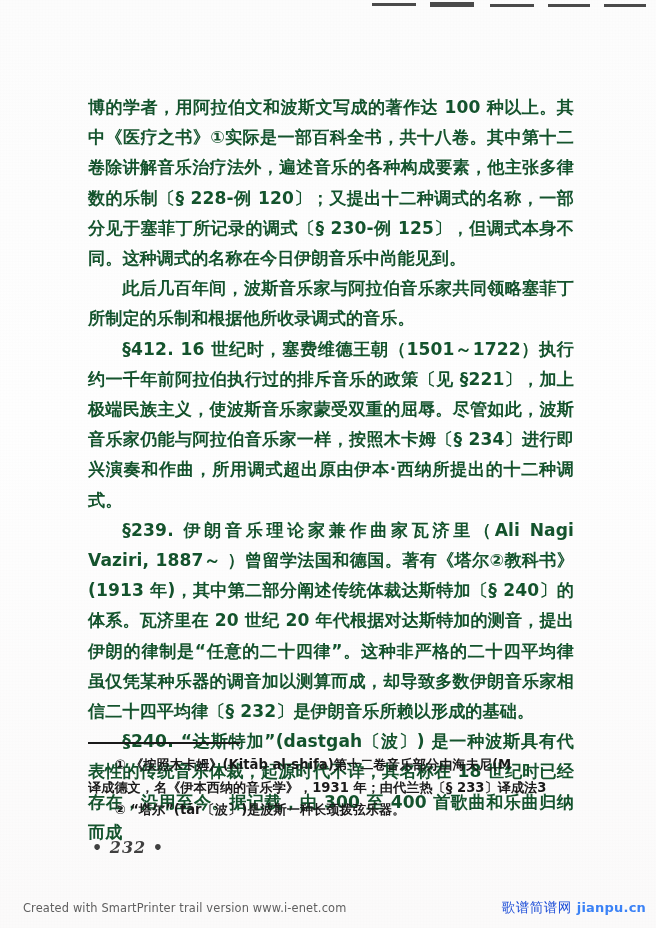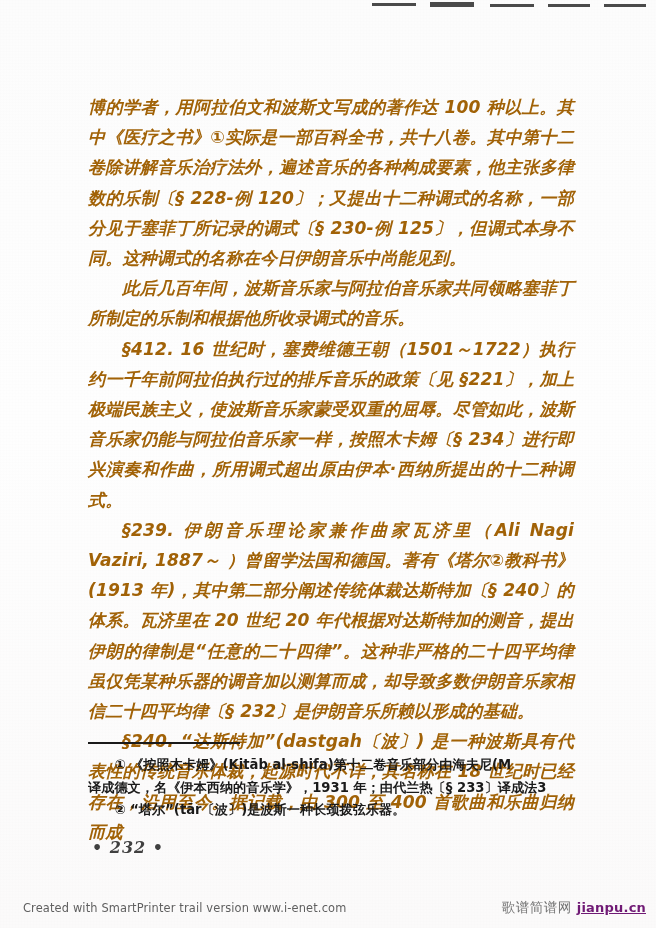--- a/index.html
+++ b/index.html
@@ -59,27 +59,26 @@
     position: absolute;
     left: 88px;
     top: 92px;
     width: 486px;
   }
 
   .para {
     margin: 0 0 0 0;
     font-size: 17.1px;
     line-height: 30.2px;
-    color: #a16207;
+    color: #14532d;
     text-align: justify;
     text-justify: inter-character;
     letter-spacing: 0.1px;
     font-weight: 600;
     font-family: "DejaVu Sans", "Liberation Sans", sans-serif;
-    font-style: italic;
     -webkit-font-smoothing: none;
   }
   .para.indent { text-indent: 2em; }
 
   .sect {
     font-weight: 700;
     letter-spacing: 0.2px;
   }
 
   
@@ -139,21 +138,21 @@
     right: 10px;
     top: 899px;
     display: flex;
     align-items: baseline;
     gap: 5px;
     white-space: nowrap;
   }
   .wm-site .cn {
     font-family: "DejaVu Sans", sans-serif;
     font-size: 13.5px;
-    color: #737373;
+    color: #1d4ed8;
     font-weight: 500;
     letter-spacing: 0.5px;
   }
   .wm-site .dom {
     font-family: "DejaVu Sans", "Liberation Sans", sans-serif;
     font-size: 13px;
     color: #d96a2b;
     font-weight: 600;
     letter-spacing: 0.2px;
   }
@@ -207,16 +206,16 @@
     <p class="fn cont">译成德文，名《伊本西纳的音乐学》，1931 年；由代兰热〔§ 233〕译成法3</p>
     <p class="fn">② “塔尔”(tār〔波〕)是波斯一种长颈拨弦乐器。</p>
   </div>
 
   <div class="page-number">• 232 •</div>
 
   <div class="wm-printer">Created with SmartPrinter trail version www.i-enet.com</div>
 
   <div class="wm-site">
     <span class="cn">歌谱简谱网</span>
-    <span class="dom" style="color: #701a75; text-decoration: underline;">jianpu.cn</span>
+    <span class="dom" style="color: #3b82f6;">jianpu.cn</span>
   </div>
 
 </div>
 
 </body></html>

